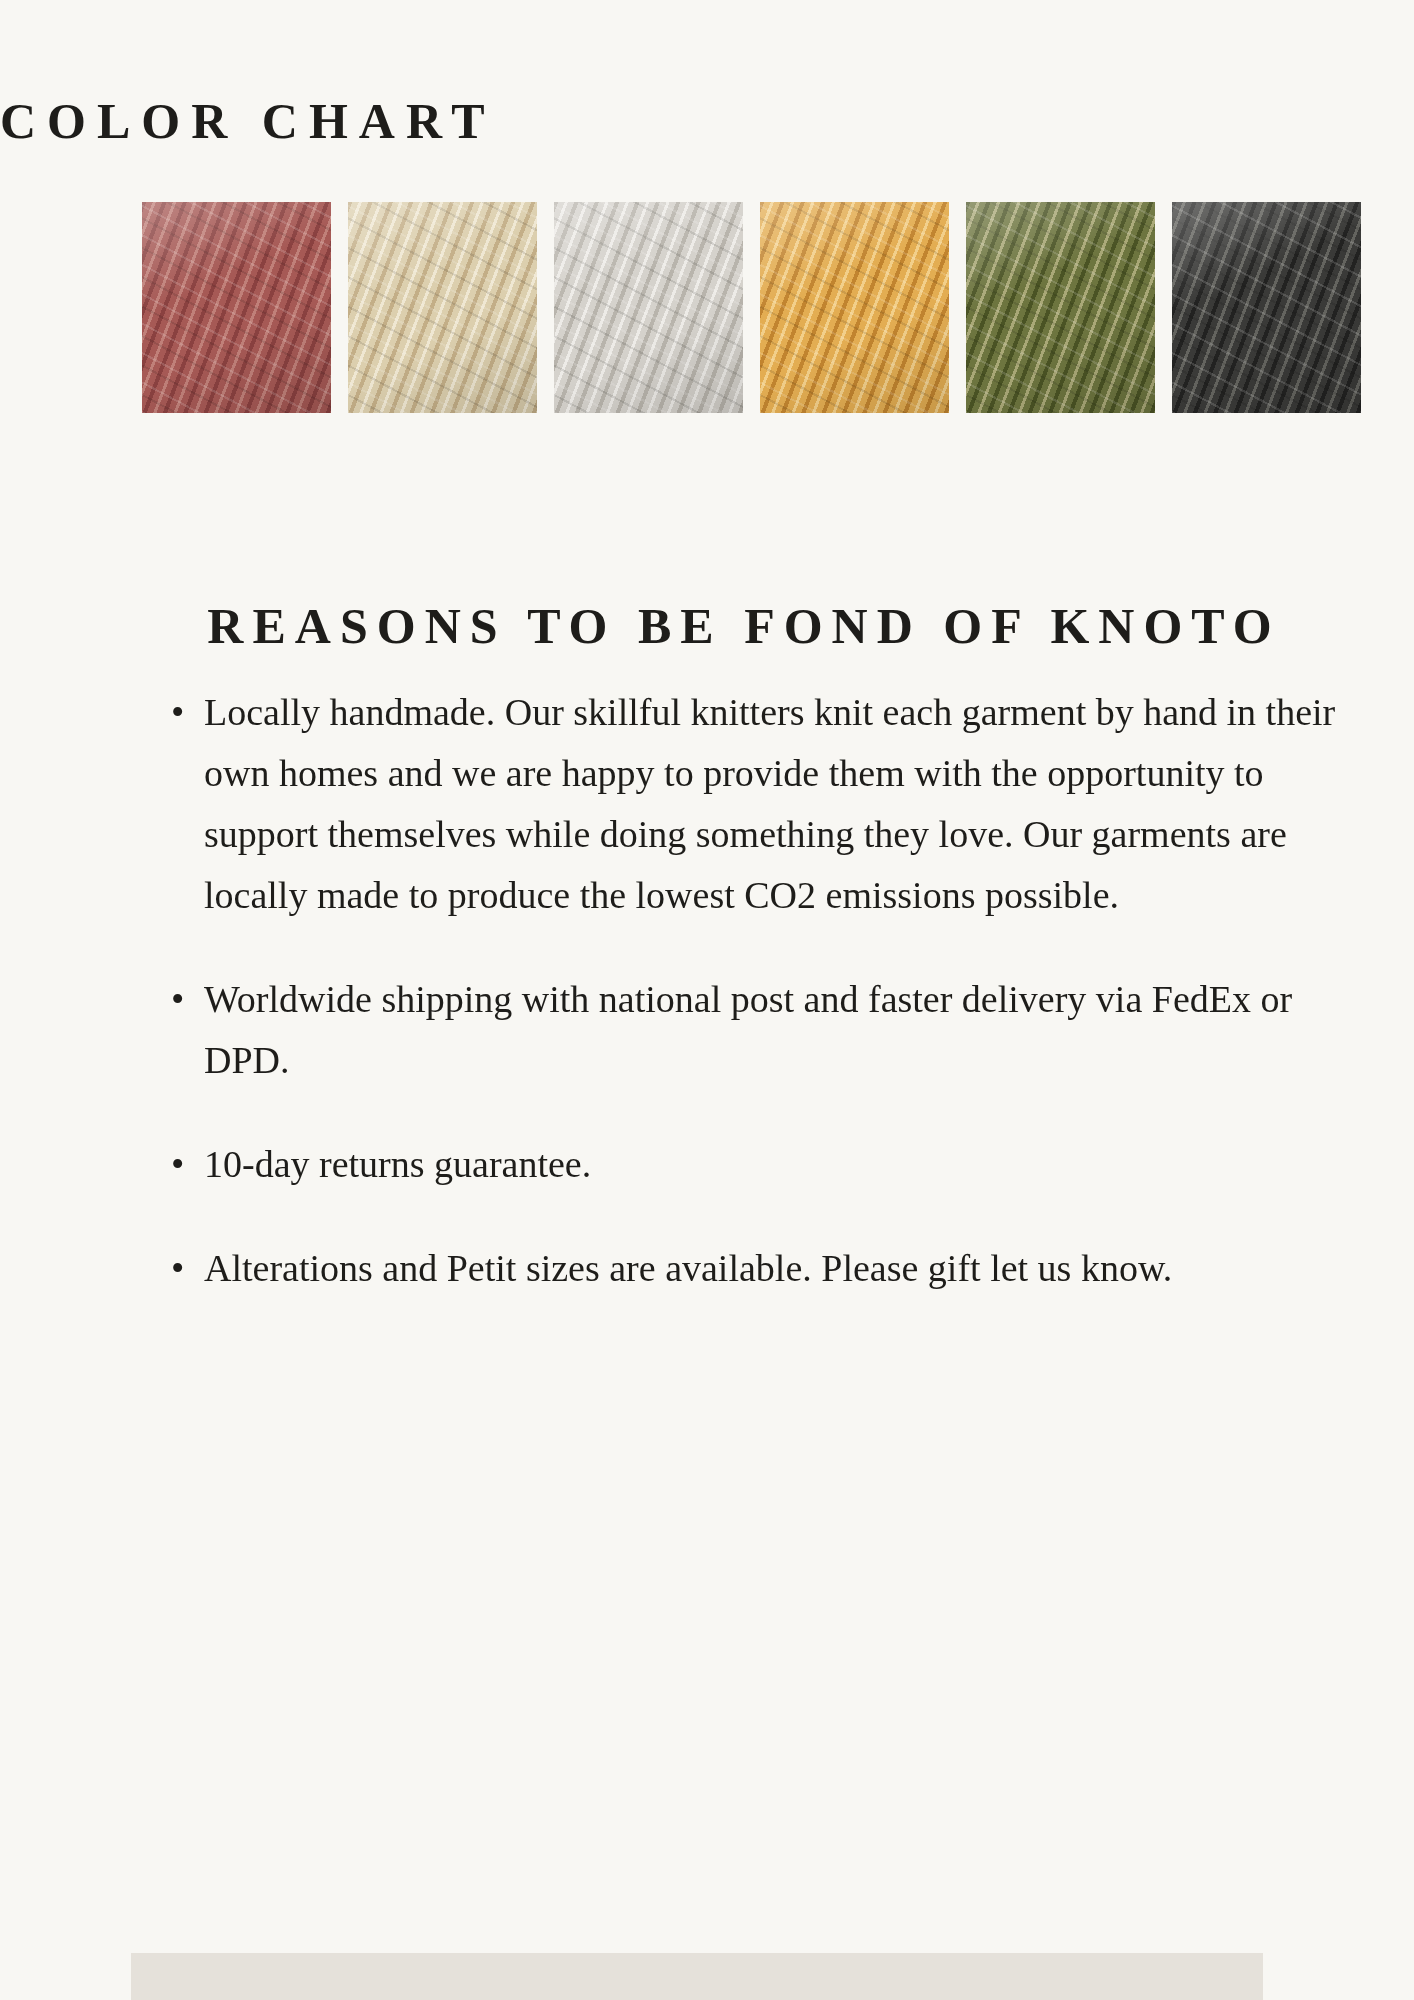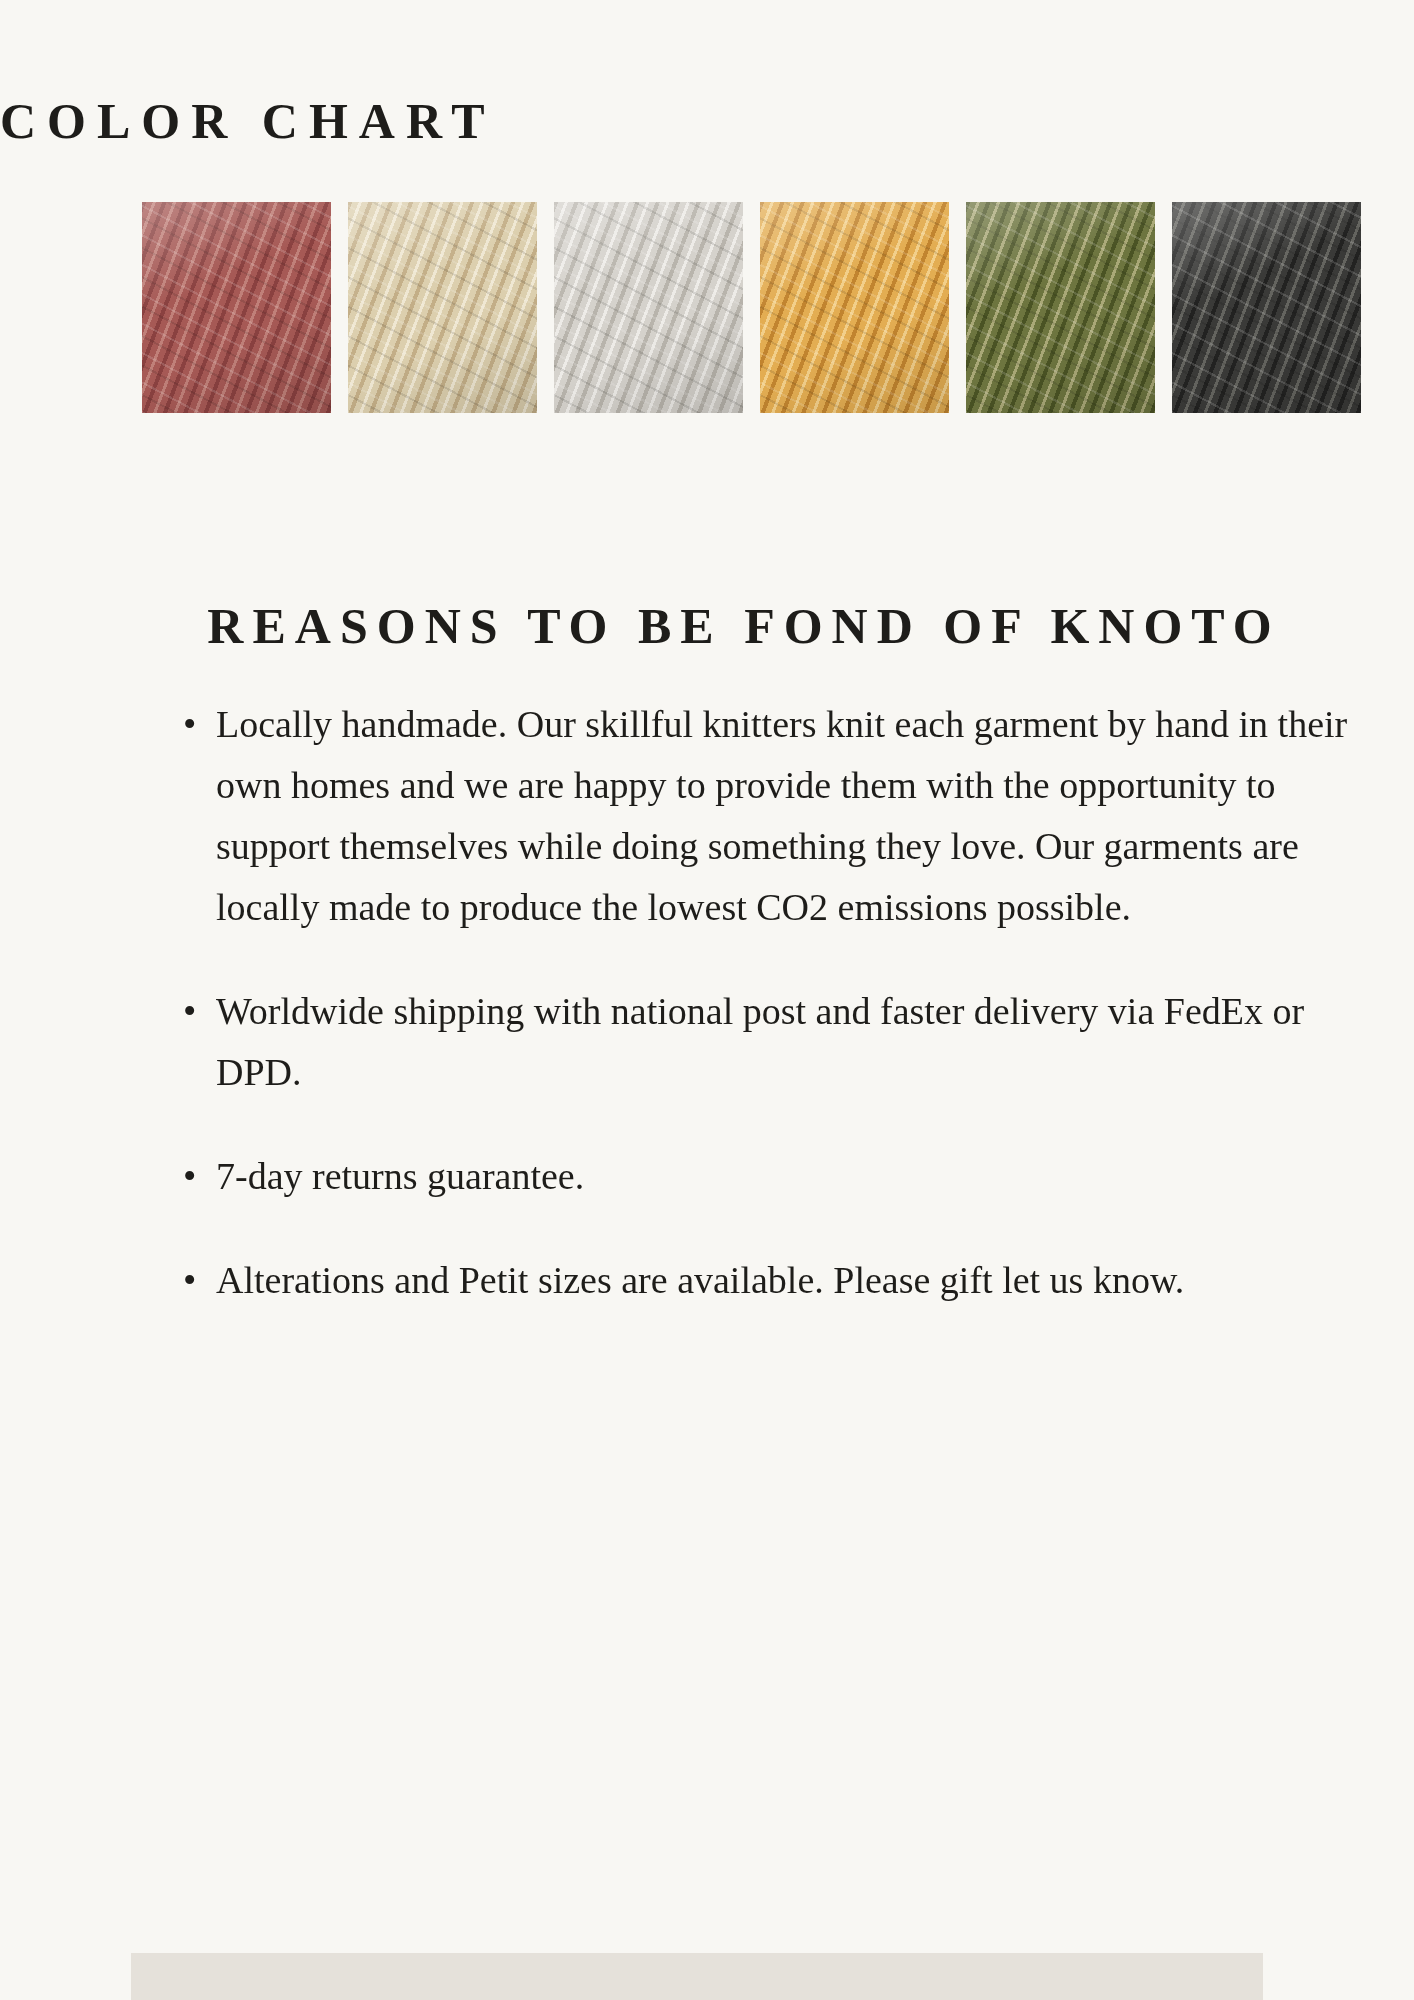--- a/index.html
+++ b/index.html
@@ -52,21 +52,21 @@
     white-space: nowrap;
     margin-left: 37px;
   }
 
   .reasons {
     position: absolute;
     top: 678px;
     left: 200px;
     width: 1135px;
     list-style: none;
-    margin: 16px;
+    margin: 4px;
     padding: 0;
     font-size: 38px;
     line-height: 61px;
   }
 
   .reasons li {
     position: relative;
     margin: 0 0 43px 0;
   }
 
@@ -97,17 +97,17 @@
     <div class="swatch" style="--base: #e3ad52; --light: #f2cf8a; --dark: #c1842f;"></div>
     <div class="swatch" style="--base: #6d753f; --light: #a9a877; --dark: #4a5324;"></div>
     <div class="swatch" style="--base: #3a3a38; --light: #64645f; --dark: #222221;"></div>
   </div>
 
 <h2 class="heading">REASONS TO BE FOND OF KNOTO</h2>
 
 <ul class="reasons" id="reasons-list">
     <li>Locally handmade. Our skillful knitters knit each garment by hand in their own homes and we are happy to provide them with the opportunity to support themselves while doing something they love. Our garments are locally made to produce the lowest CO2 emissions possible.</li>
     <li>Worldwide shipping with national post and faster delivery via FedEx or DPD.</li>
-    <li>7-day returns guarantee.</li>
+    <li>10-day returns guarantee.</li>
     <li>Alterations and Petit sizes are available. Please gift let us know.</li>
   </ul>
 
 <div class="footer-bar" style="background-color: rgb(229, 225, 218);"></div>
 
 </body></html>

